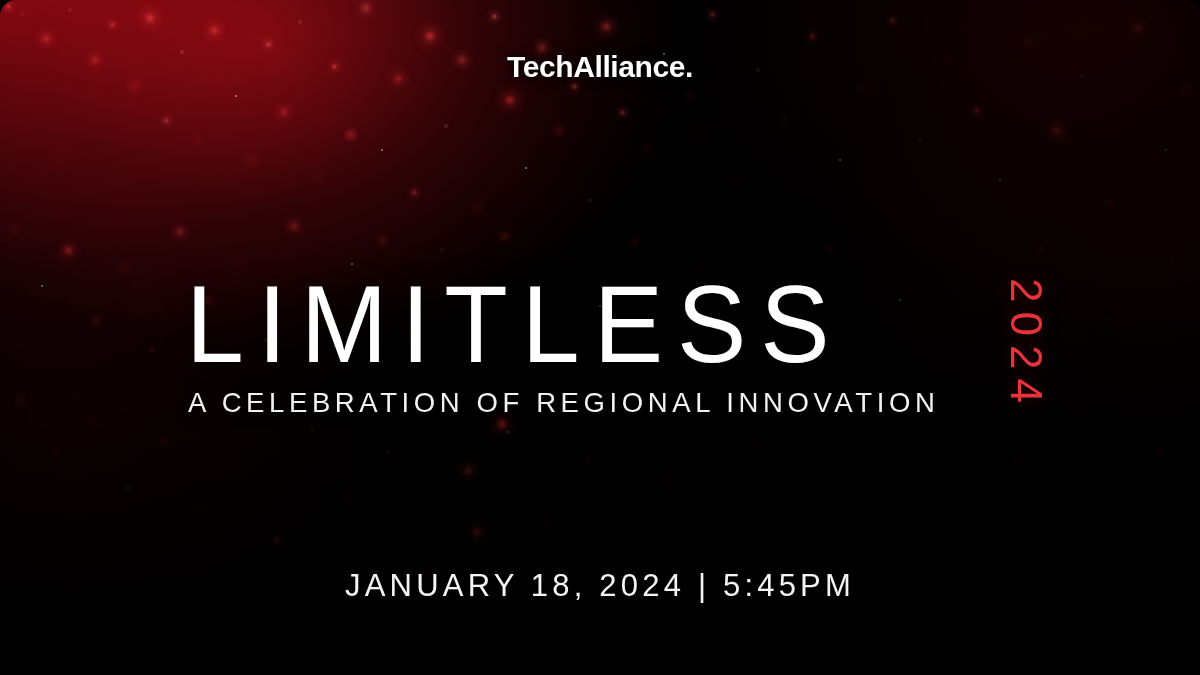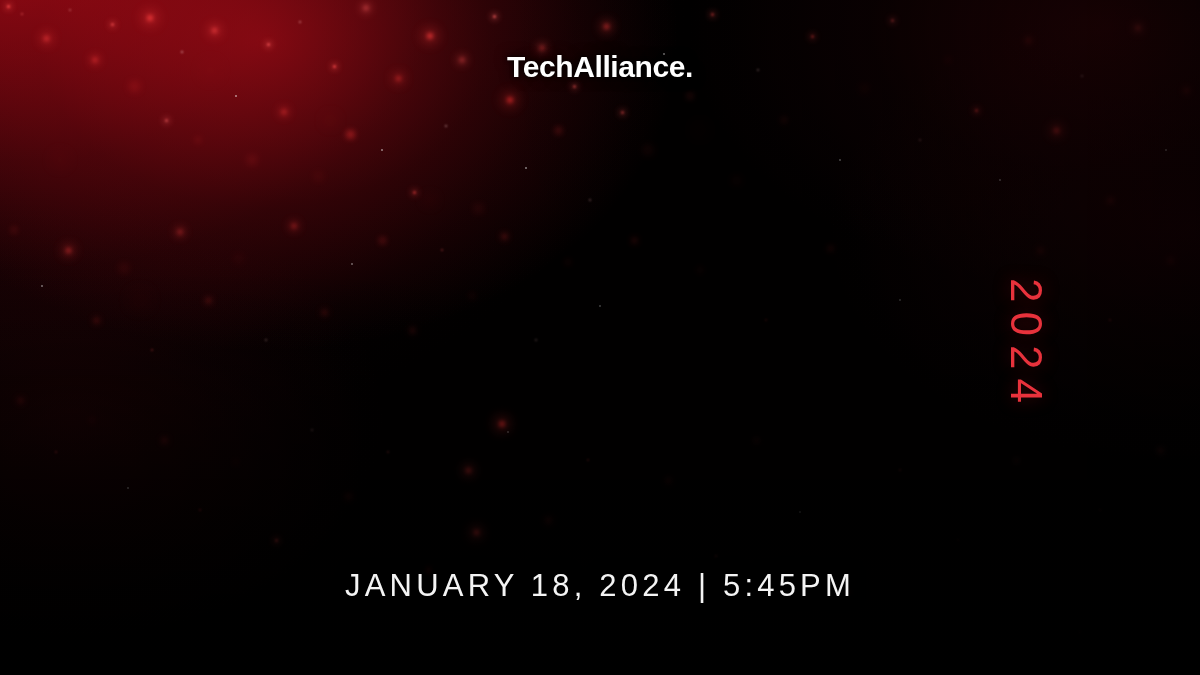--- a/index.html
+++ b/index.html
@@ -9,20 +9,21 @@
     -webkit-font-smoothing:antialiased;
   }
 
   #poster{
     position:relative;
     width:1200px;
     height:675px;
     overflow:hidden;
     background:#010000;
     user-select:none;
+    border-radius:16px;
   }
 
   
   .bg-layer{position:absolute;inset:0;pointer-events:none;}
 
   #glow-main{
     background:
       radial-gradient(ellipse 780px 600px at 2% -8%,
         rgba(168,10,22,0.95) 0%,
         rgba(138,8,18,0.80) 18%,
@@ -288,19 +289,23 @@
       <div class="particle" style="left: 695px; top: 125px; width: 10px; height: 10px; background: rgb(122, 20, 20); opacity: 0.2; filter: blur(9px);"></div>
     </div>
 
   <div class="bg-layer" id="vignette-right"></div>
   <div class="bg-layer" id="vignette-bottom"></div>
 
   <div id="content">
 
     <div id="brand-logo">TechAlliance.</div>
 
+    <div id="title-block">
+      <div id="event-title">LIMITLESS</div>
+      <div id="event-subtitle">A CELEBRATION OF REGIONAL INNOVATION</div>
+    </div>
 
     <div id="event-year">2024</div>
 
     <div id="event-datetime">JANUARY 18, 2024  |  5:45PM</div>
 
   </div>
 </div>
 
 </body></html>

